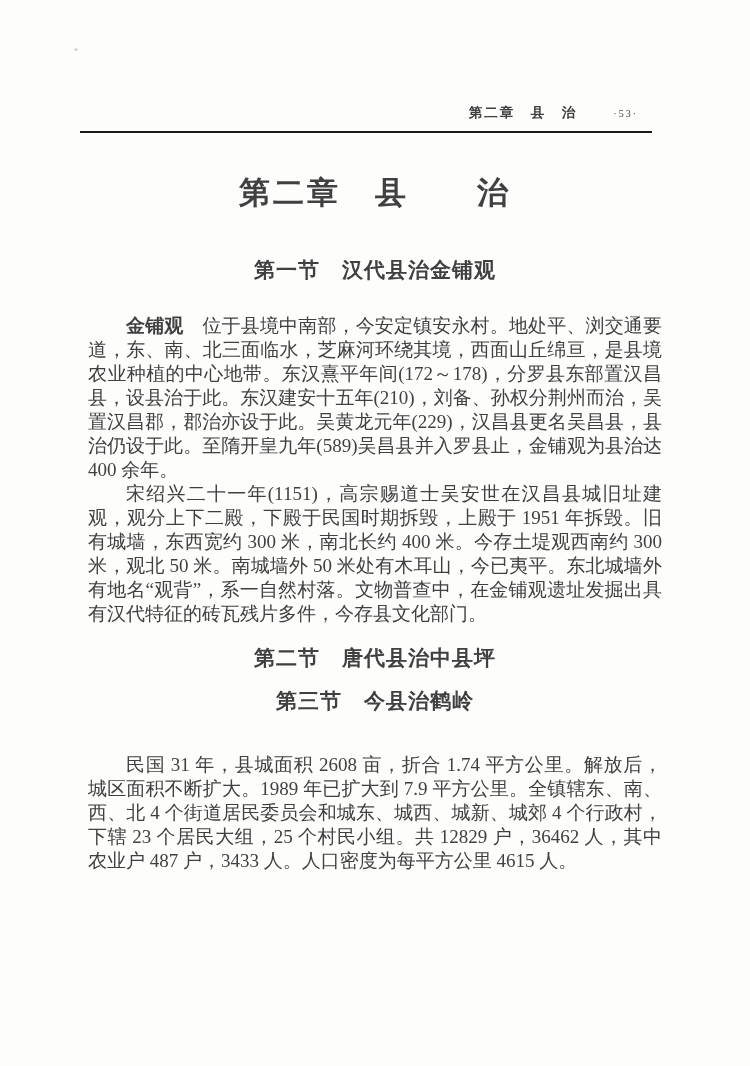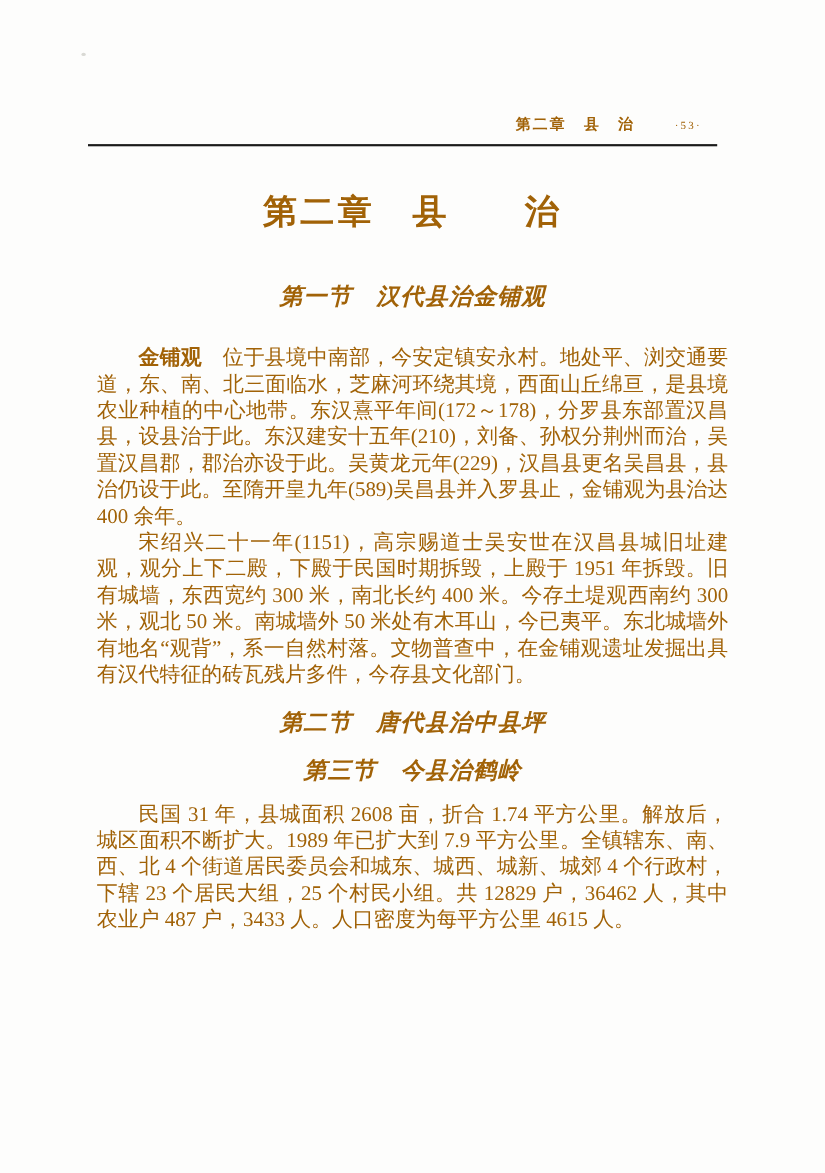--- a/index.html
+++ b/index.html
@@ -5,21 +5,21 @@
   html, body { margin: 0; padding: 0; }
   body {
     width: 750px; height: 1066px;
     background: #ffffff;
     font-family: "Liberation Serif", "DejaVu Serif", serif;
   }
   .page {
     position: relative;
     width: 750px; height: 1066px;
     background: #fdfdfc;
-    color: #a16207;
+    color: #404040;
     overflow: hidden;
     box-sizing: border-box;
     padding: 104px 88px 0 88px;
   }
   
   .running-header {
     display: flex;
     justify-content: flex-end;
     align-items: baseline;
     gap: 36px;
@@ -55,25 +55,24 @@
   }
   
   .section-title {
     text-align: center;
     font-family: "Liberation Sans", "DejaVu Sans", sans-serif;
     font-weight: bold;
     font-size: 21px;
     line-height: 25px;
     letter-spacing: 1px;
     margin: 0;
-    font-style: italic;
   }
   .section-title.first { margin-top: 46px; margin-bottom: 32px; }
   .section-title.mid   { margin-top: 19px;  margin-bottom: 18px; }
-  .section-title.last  { margin-top: 6px;  margin-bottom: 16px; }
+  .section-title.last  { margin-top: 6px;  margin-bottom: 40px; }
   
   .body-para {
     margin: 0;
     font-size: 19px;
     line-height: 24px;
     text-align: justify;
     text-justify: inter-character;
     text-indent: 2em;
     word-break: break-all;
   }

